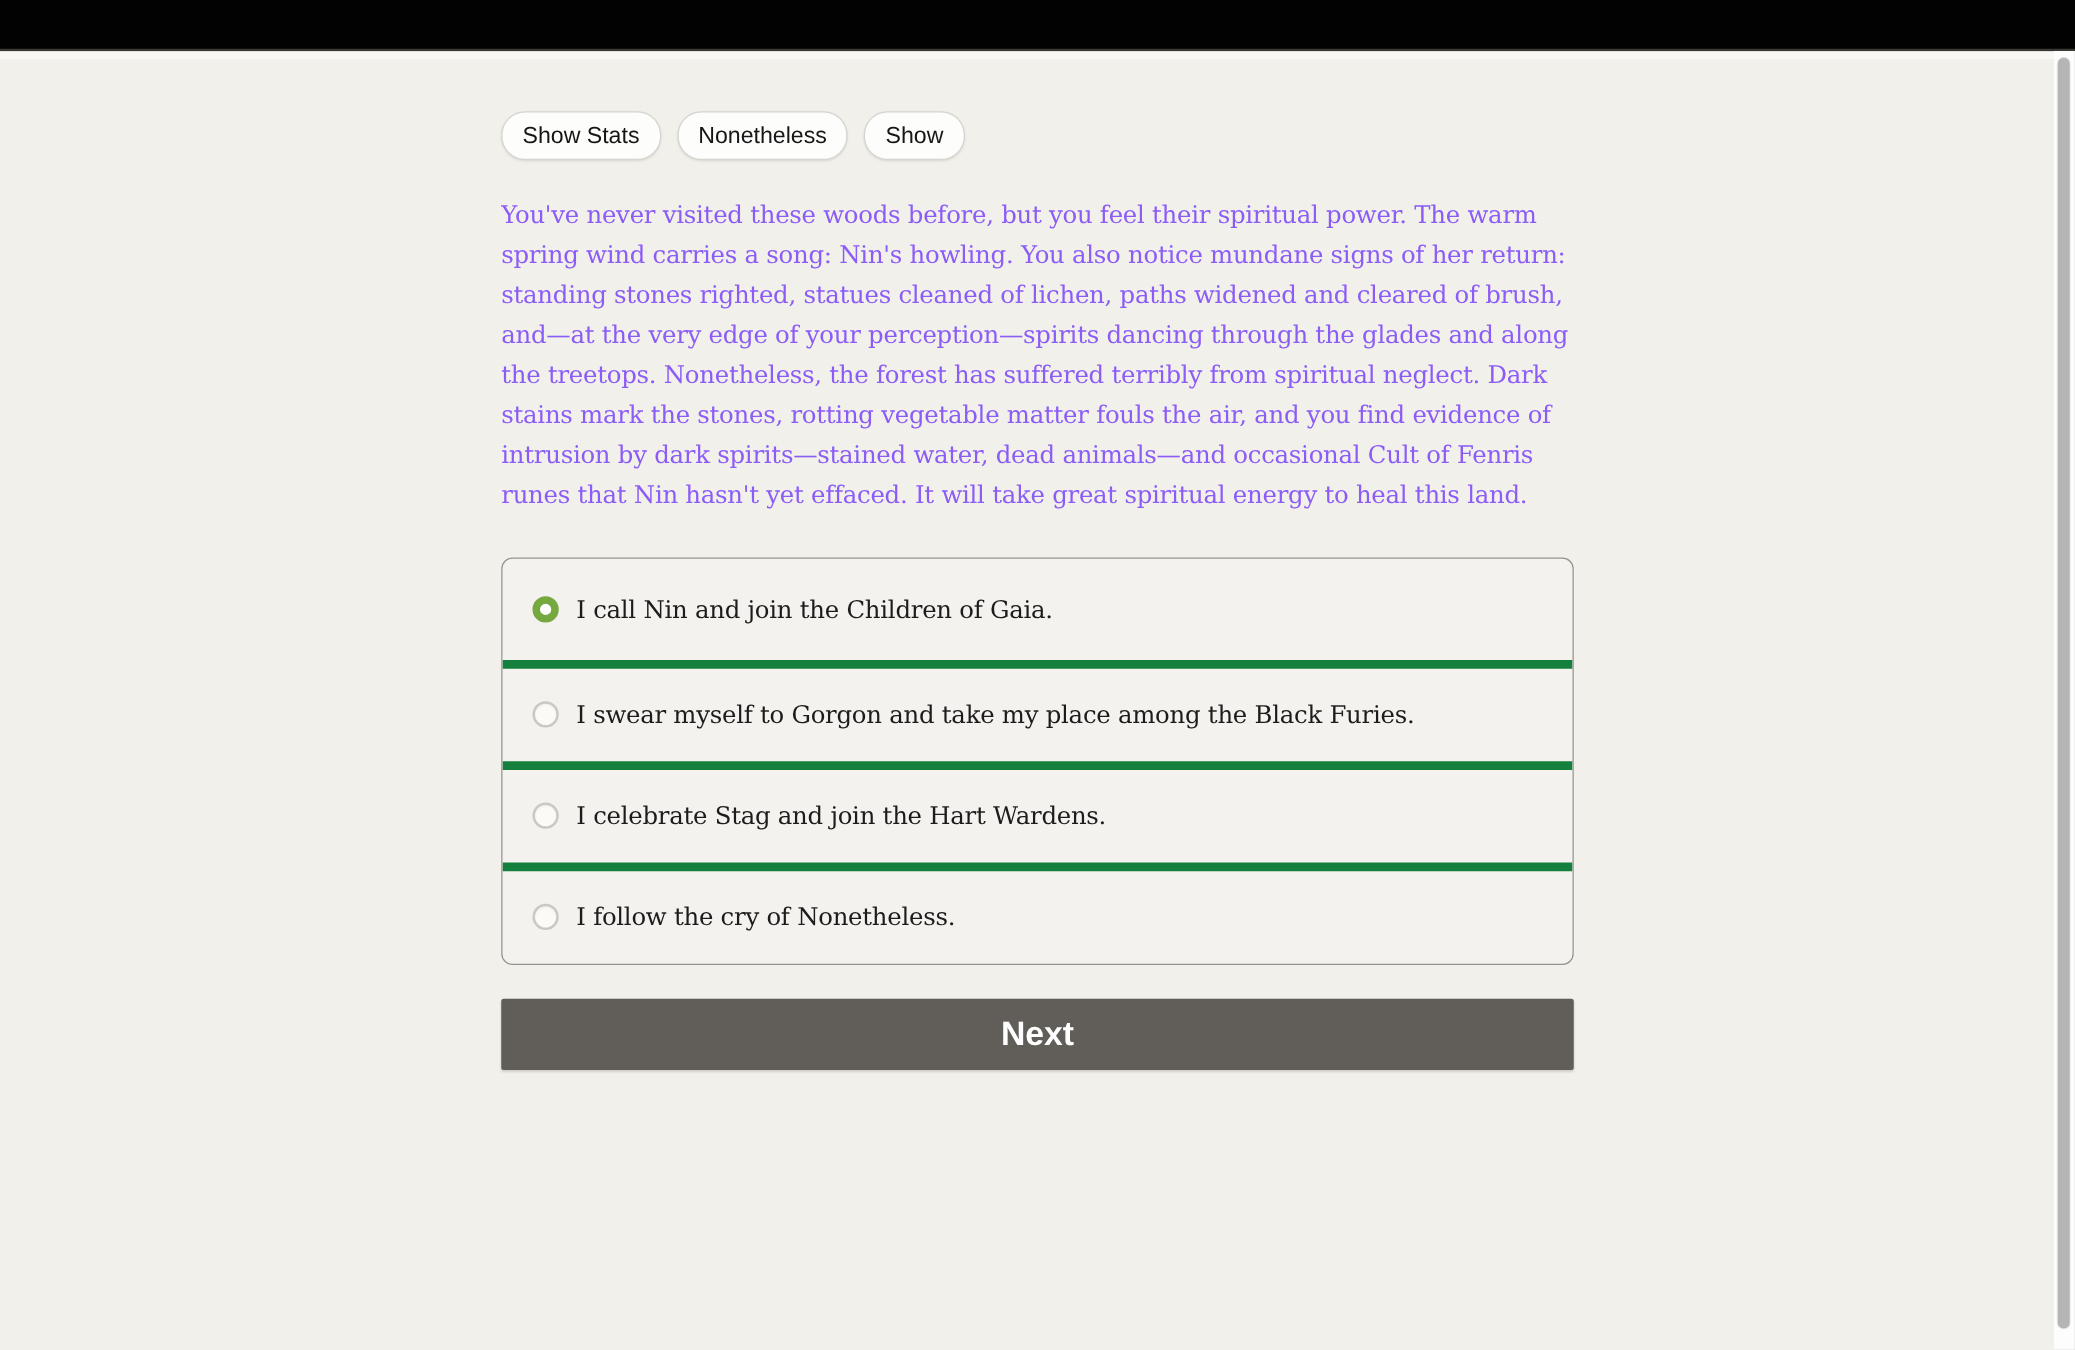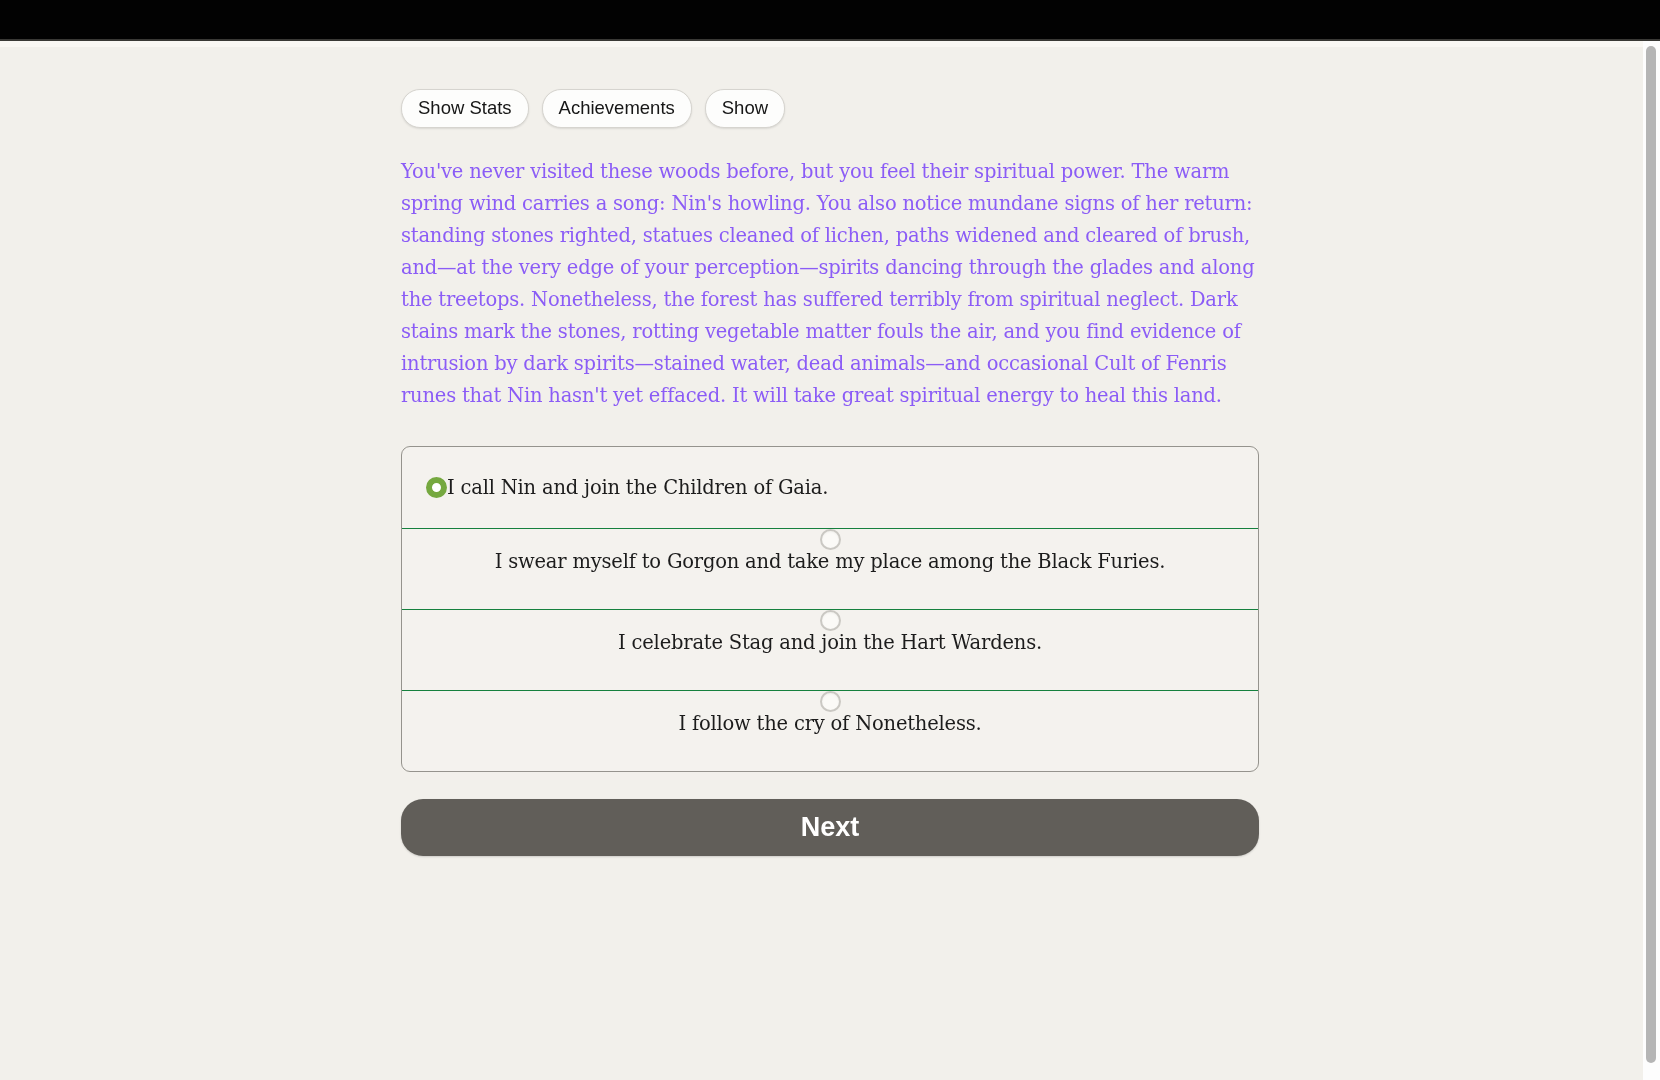--- a/index.html
+++ b/index.html
@@ -61,27 +61,27 @@
   .choice-box {
     margin-top: 34px;
     border: 1px solid #95938d;
     border-radius: 9px;
     background: #f4f2ee;
     overflow: hidden;
   }
   .choice-row {
     display: flex;
     align-items: center;
+    gap: 14px;
     height: 81px;
     padding: 0 24px;
     cursor: pointer;
   }
   .choice-row + .choice-row {
-    border-top: 1px solid #15803d;
-    flex-direction: column;
+    border-top: 7px solid #15803d;
   }
   .radio {
     flex: 0 0 auto;
     width: 21px; height: 21px;
     border-radius: 50%;
   }
   .radio.selected {
     border: 6px solid #75a83f;
     background: #ffffff;
   }
@@ -94,21 +94,21 @@
     font-family: "DejaVu Serif", "Liberation Serif", serif;
     font-size: 19.5px;
     color: #1c1c1c;
     letter-spacing: -0.2px;
   }
   .next-button {
     margin-top: 27px;
     width: 100%;
     height: 57px;
     border: none;
-    border-radius: 22px;
+    border-radius: 2px;
     background: #615e59;
     color: #ffffff;
     font-family: "Liberation Sans", sans-serif;
     font-weight: bold;
     font-size: 27px;
     cursor: pointer;
     box-shadow: 0 1px 2px rgba(0,0,0,0.15);
   }
 </style>
 </head>
@@ -118,21 +118,21 @@
 <div class="top-bar-glow"></div>
 
 <div class="scroll-track">
   <div class="scroll-thumb"></div>
 </div>
 
 <div class="content">
 
   <div class="toolbar">
     <button>Show Stats</button>
-    <button>Achievements</button>
+    <button>Nonetheless</button>
     <button>Show</button>
   </div>
 
   <p class="story">You've never visited these woods before, but you feel their spiritual power. The warm spring wind carries a song: Nin's howling. You also notice mundane signs of her return: standing stones righted, statues cleaned of lichen, paths widened and cleared of brush, and—at the very edge of your perception—spirits dancing through the glades and along the treetops. Nonetheless, the forest has suffered terribly from spiritual neglect. Dark stains mark the stones, rotting vegetable matter fouls the air, and you find evidence of intrusion by dark spirits—stained water, dead animals—and occasional Cult of Fenris runes that Nin hasn't yet effaced. It will take great spiritual energy to heal this land.</p>
 
   <div class="choice-box">
 
     <div class="choice-row">
       <span class="radio selected"></span>
       <span class="choice-label">I call Nin and join the Children of Gaia.</span>

